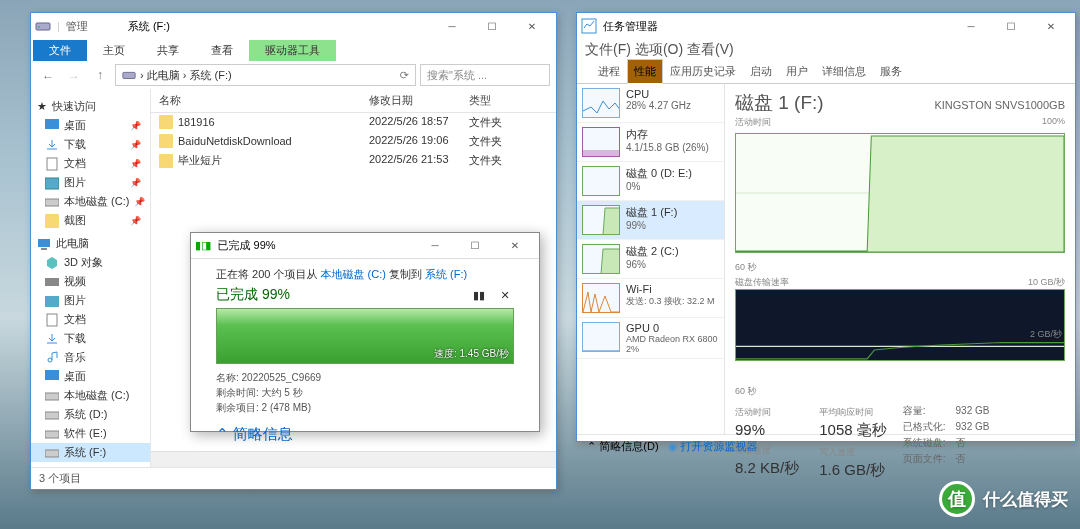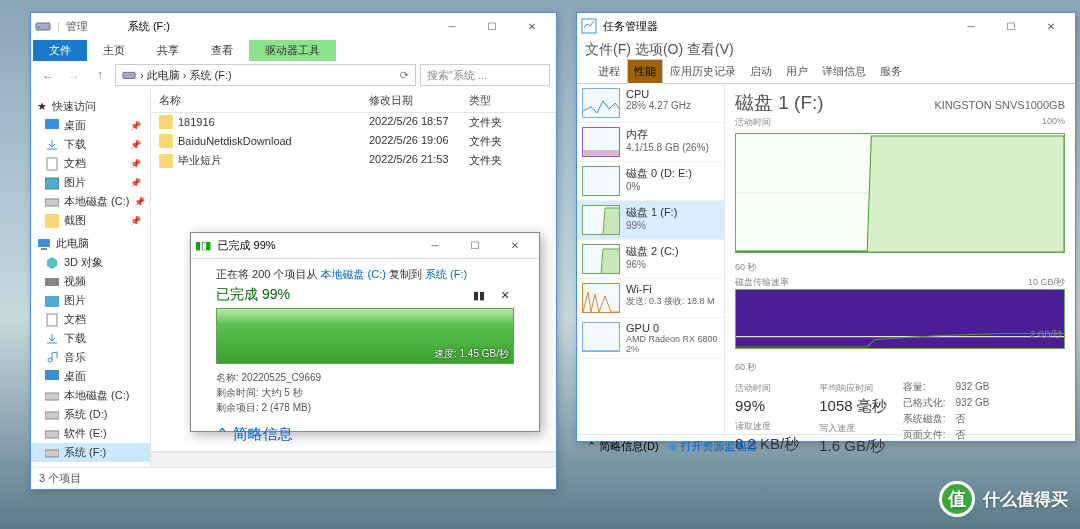--- a/index.html
+++ b/index.html
@@ -60,21 +60,21 @@
 .perfitem.sel{background:#d9ecff}
 .thumb{width:38px;height:30px;border:1px solid #7ab0e0;background:#f4f9ff;flex-shrink:0;position:relative;overflow:hidden}
 .thumb.green{border-color:#6aaa5a}
 .thumb.orange{border-color:#d88838}
 .perfitem .lbl{font-size:11px;color:#333}
 .perfitem .sub{font-size:10px;color:#666}
 .perfdetail{flex:1;padding:6px 10px;font-size:11px}
 .dtitle{font-size:19px;color:#555;display:flex;align-items:baseline;justify-content:space-between}
 .dmodel{font-size:11px;color:#666}
 .bigchart{height:120px;border:1px solid #6aaa5a;background:#f8fef5;position:relative;margin:4px 0 8px}
-.smchart{height:60px;border:1px solid #6aaa5a;background:#4c1d95;position:relative;margin-bottom:12px}
+.smchart{height:72px;border:1px solid #6aaa5a;background:#0f172a;position:relative;margin-bottom:24px}
 .clabel{font-size:9px;color:#888}
 .stats{display:flex;gap:20px;margin-top:4px}
 .statcol{display:flex;flex-direction:column;gap:2px}
 .statlbl{font-size:9px;color:#888}
 .statval{font-size:15px;color:#333}
 .miscstats{font-size:10px;color:#666;line-height:14px}
 .miscstats td:first-child{padding-right:8px}
 .tmfoot{padding:4px 10px;font-size:11px;border-top:1px solid #e5e5e5}
 .tmfoot a{color:#0066cc;text-decoration:none}
 
@@ -395,21 +395,21 @@
           </div>
         </div>
       <div class="perfitem">
           <div class="thumb orange">
             <svg width="38" height="30">
               <path d="M0,28 L5,8 L8,28 L12,10 L16,28 L22,12 L28,28 L38,28" fill="none" stroke="#d88838"></path>
             </svg>
           </div>
           <div>
             <div class="lbl">Wi-Fi</div>
-            <div class="sub" style="font-size:9px">发送: 0.3 接收: 18.8 M</div>
+            <div class="sub" style="font-size:9px">发送: 0.3 接收: 32.2 M</div>
           </div>
         </div>
       <div class="perfitem">
           <div class="thumb">
             <svg width="38" height="30">
               <line x1="0" y1="28" x2="38" y2="28" stroke="#3a8fd8"></line>
             </svg>
           </div>
           <div>
             <div class="lbl">GPU 0</div>

